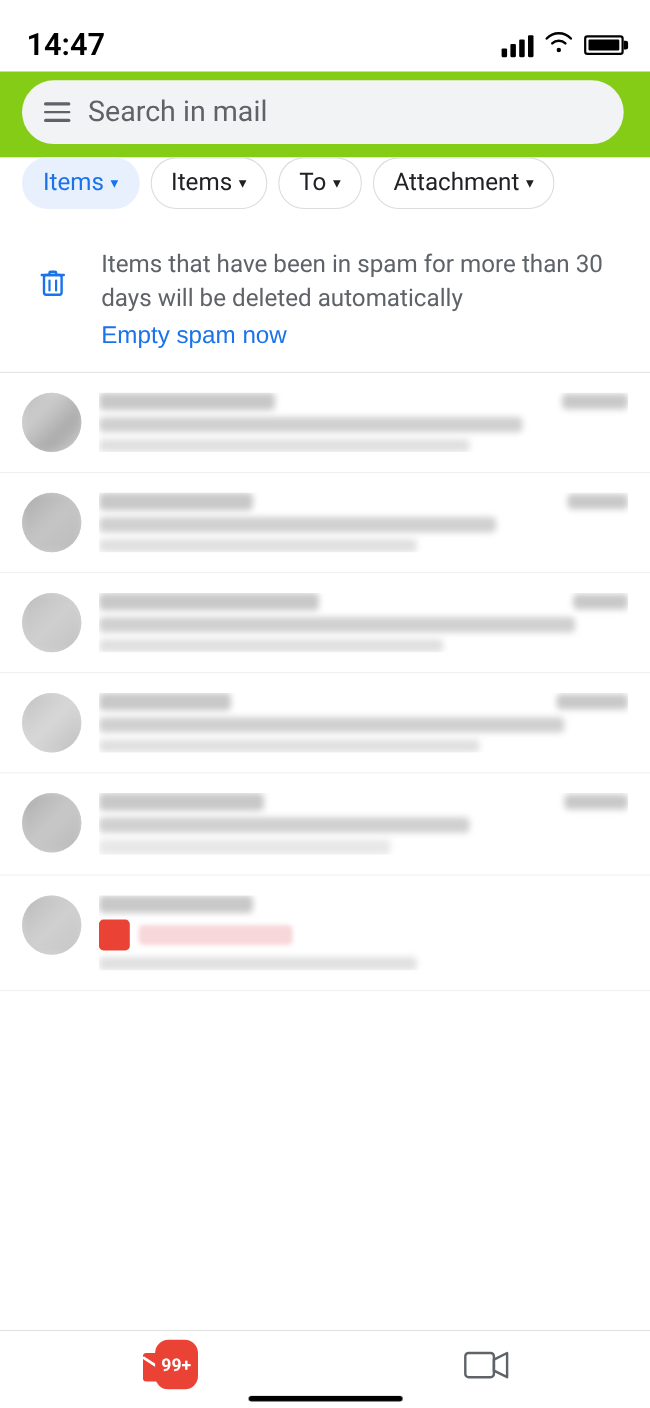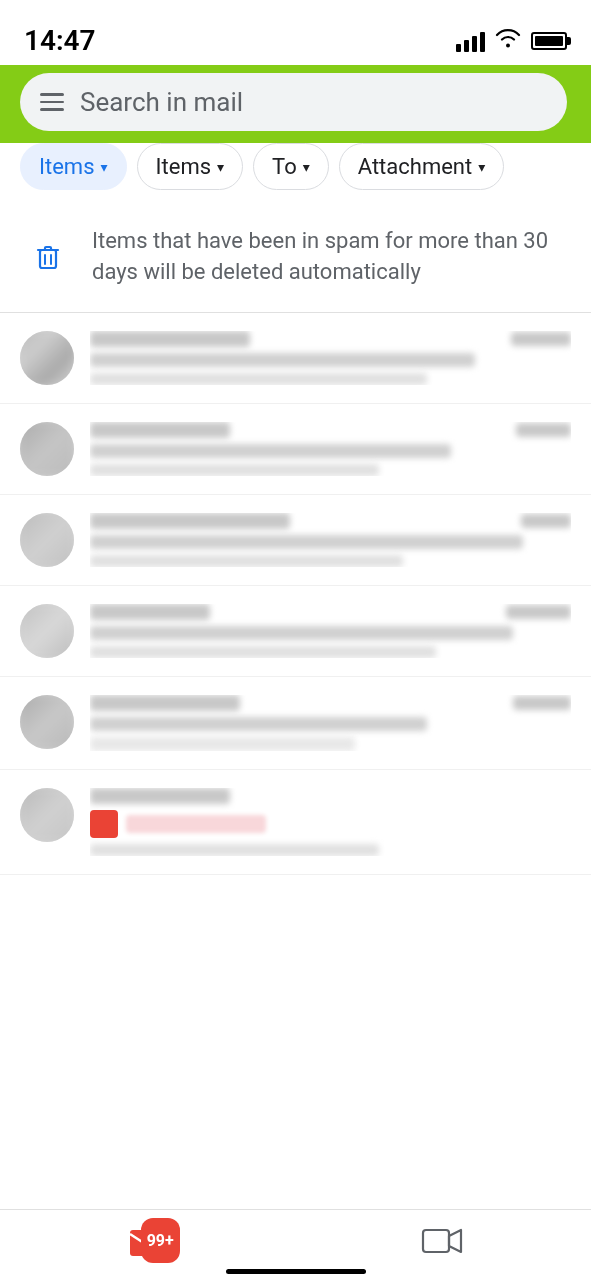--- a/index.html
+++ b/index.html
@@ -393,20 +393,21 @@
     <svg class="trash-svg" viewBox="0 0 36 36" fill="none">
       <rect x="10" y="14" width="16" height="18" rx="2" stroke="#1a73e8" stroke-width="2.2" fill="none"></rect>
       <line x1="8" y1="14" x2="28" y2="14" stroke="#1a73e8" stroke-width="2.2" stroke-linecap="round"></line>
       <path d="M15 14v-2a1 1 0 011-1h4a1 1 0 011 1v2" stroke="#1a73e8" stroke-width="2.2" stroke-linecap="round"></path>
       <line x1="15" y1="19" x2="15" y2="28" stroke="#1a73e8" stroke-width="2" stroke-linecap="round"></line>
       <line x1="21" y1="19" x2="21" y2="28" stroke="#1a73e8" stroke-width="2" stroke-linecap="round"></line>
     </svg>
   </div>
   <div class="spam-text-block">
     <div class="spam-description">Items that have been in spam for more than 30 days will be deleted automatically</div>
+    <button class="empty-spam-btn">Empty spam now</button>
   </div>
 </div>
 
 <div class="divider"></div>
 
 <div class="email-list">
 
   <div class="email-item">
     <div class="avatar">
       <div class="avatar-blur"></div>

